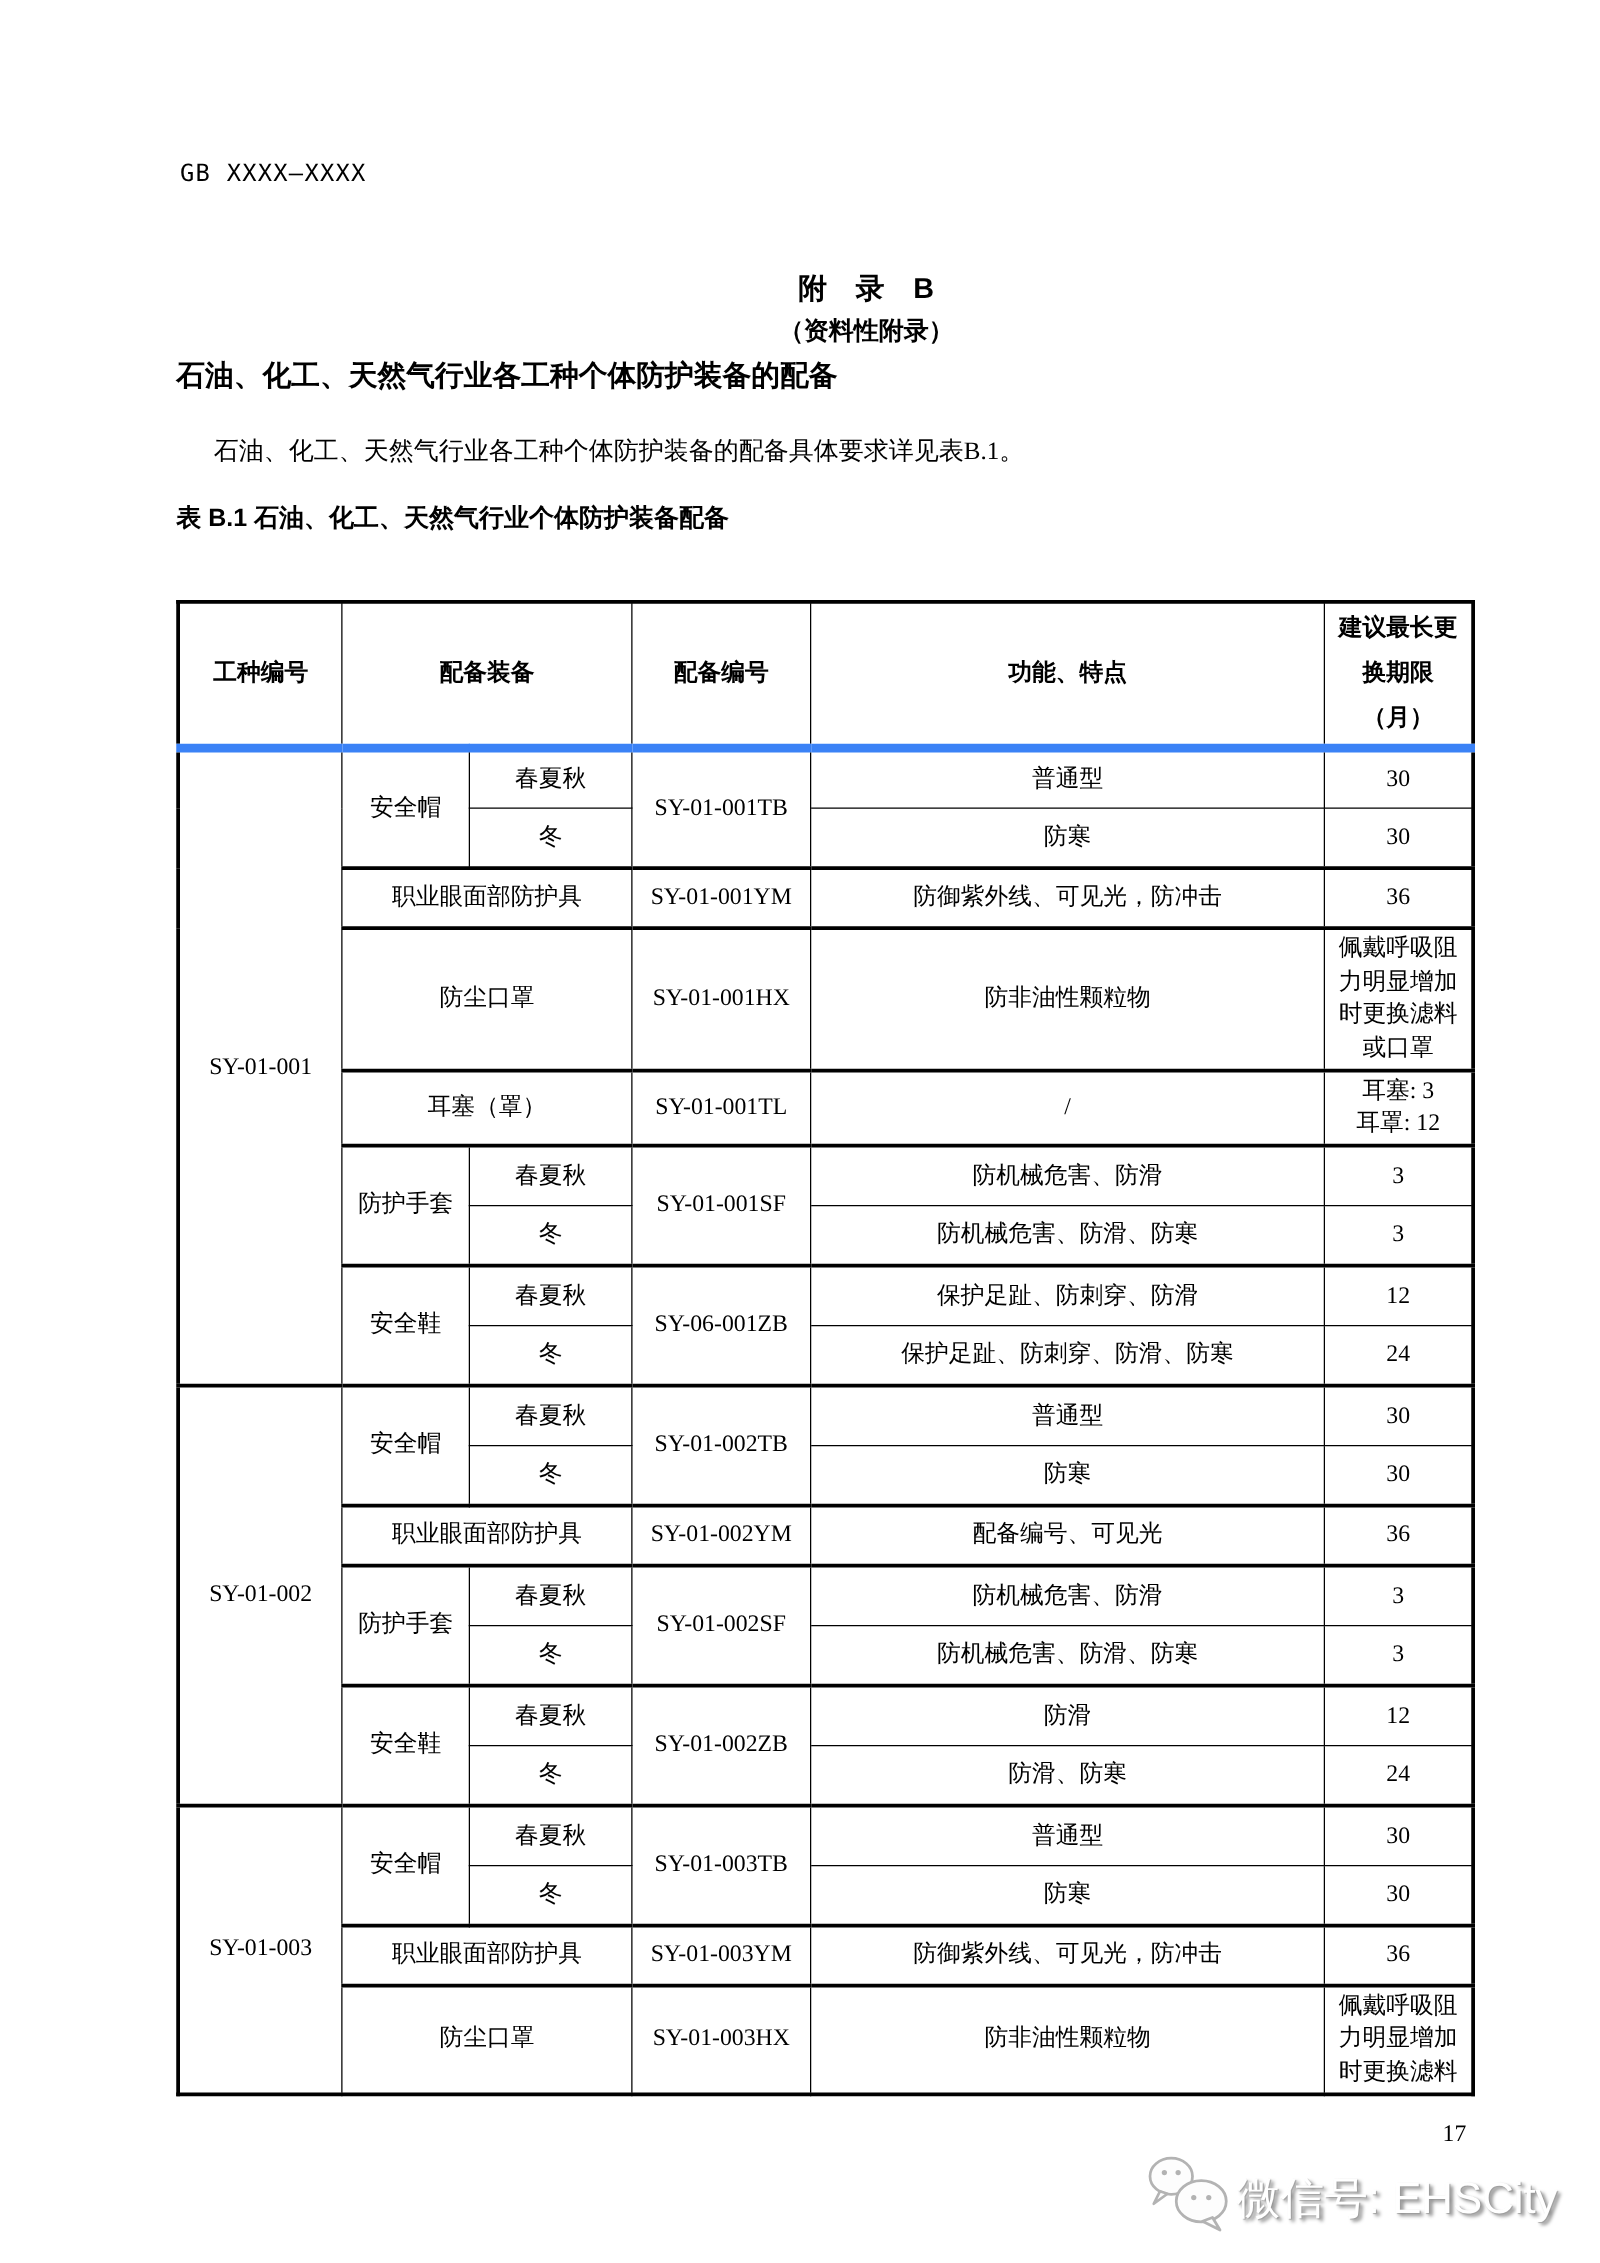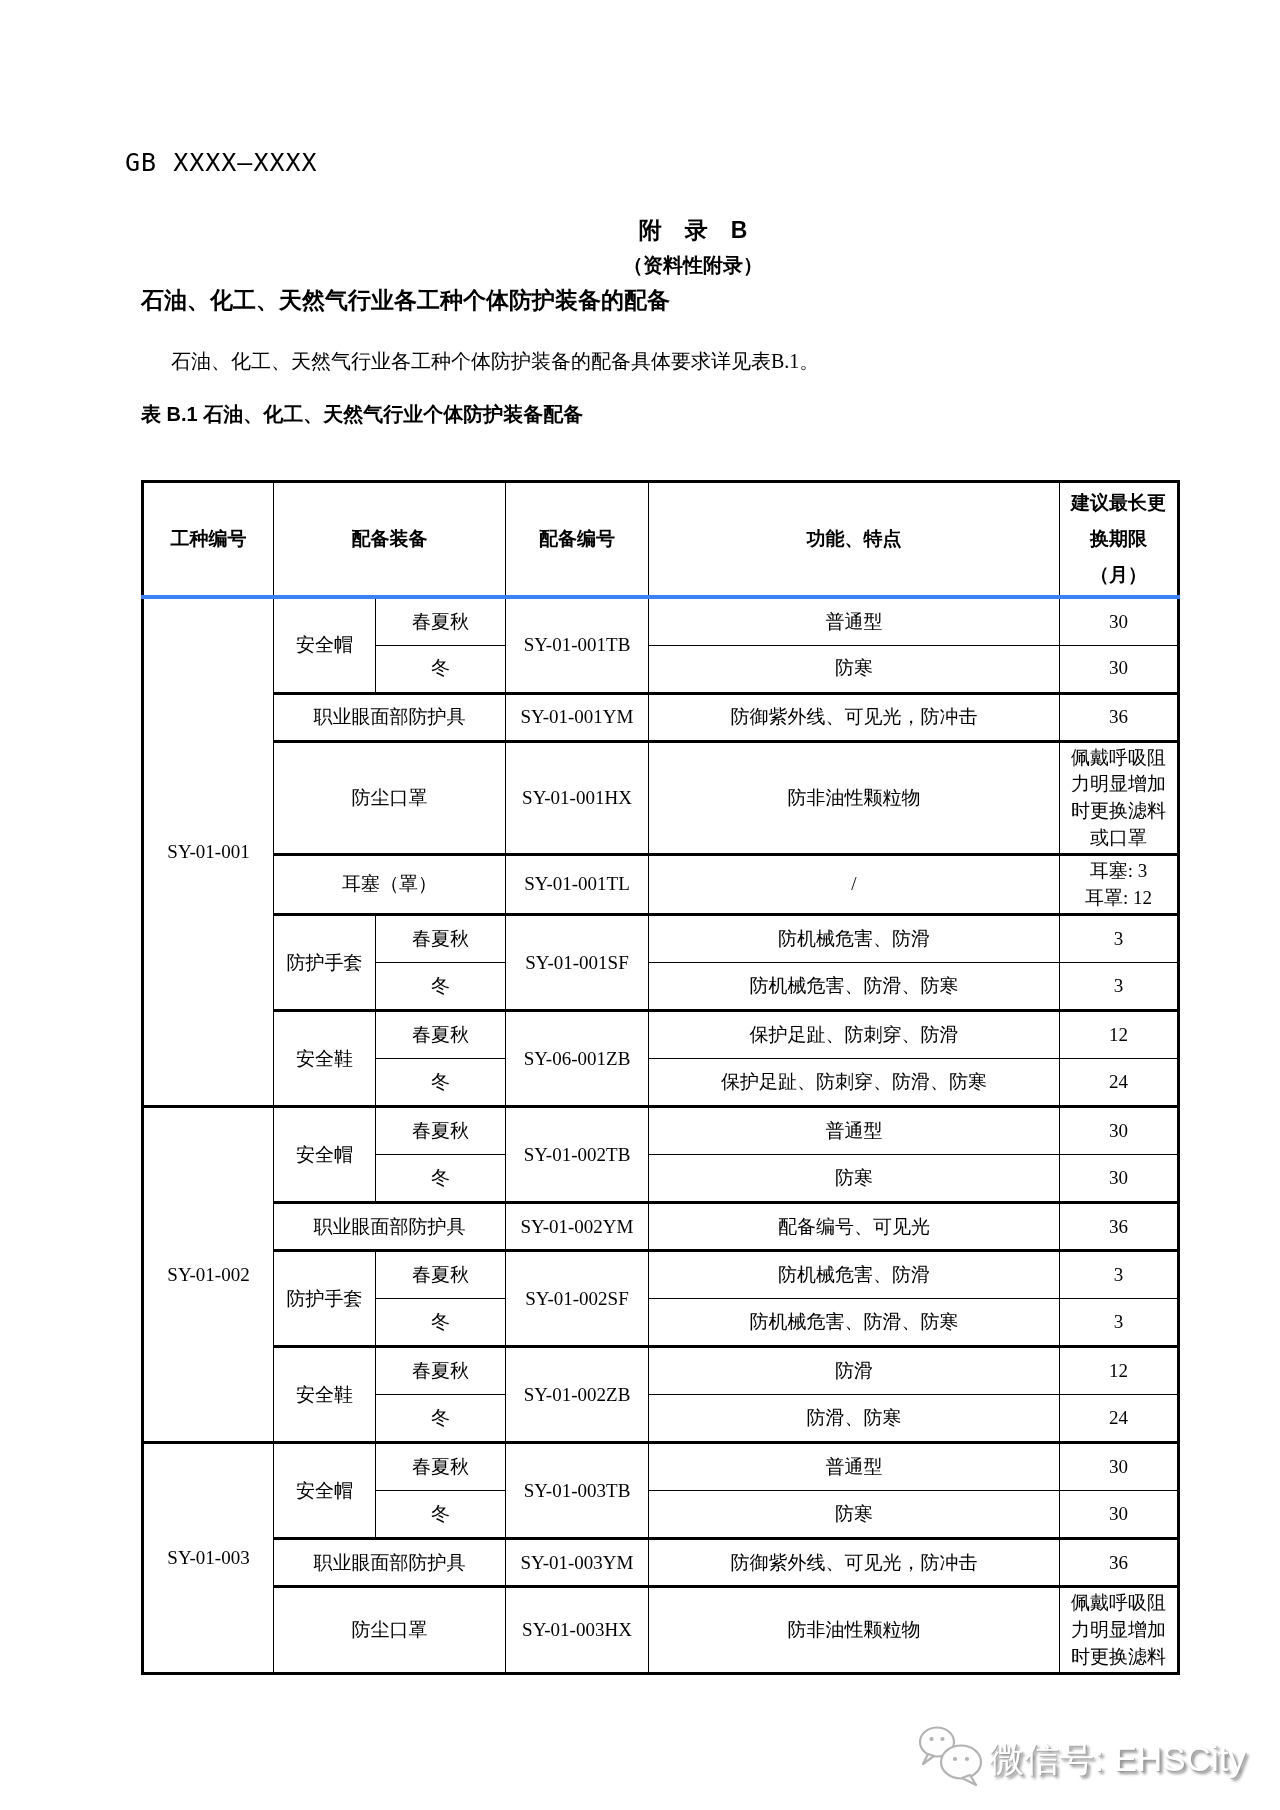--- a/index.html
+++ b/index.html
@@ -3,23 +3,23 @@
 <meta charset="utf-8">
 <style>
   html,body{margin:0;padding:0;}
   body{
     width:1280px;height:1810px;
     background:#ffffff;color:#000;
     font-family:"Liberation Serif","DejaVu Serif",serif;
     position:relative;overflow:hidden;
   }
   .gb-code{
-    position:absolute;left:125px;top:128px;
+    position:absolute;left:144px;top:128px;
     font-family:"DejaVu Sans Mono",monospace;
-    font-size:25px;letter-spacing:1px;margin-top:20px;
+    font-size:19px;letter-spacing:1px;
   }
   .content{position:absolute;left:141px;top:0;width:1104px;}
   .appendix-title{
     margin-top:215px;text-align:center;
     font-family:"Liberation Sans","DejaVu Sans",sans-serif;
     font-weight:bold;font-size:23px;line-height:30px;
   }
   .appendix-subtitle{
     margin-top:6px;text-align:center;
     font-family:"Liberation Sans","DejaVu Sans",sans-serif;
@@ -44,21 +44,21 @@
     border:3px solid #000;font-size:19px;
   }
   table.ppe th, table.ppe td{
     border:1px solid #000;
     vertical-align:middle;text-align:center;
     padding:2px 6px;box-sizing:border-box;
   }
   table.ppe thead th{
     font-family:"Liberation Sans","DejaVu Sans",sans-serif;
     font-weight:bold;font-size:19px;height:82px;
-    border-bottom:4px solid #3b82f6;line-height:1.9;text-align:center;
+    border-bottom:7px solid #3b82f6;line-height:1.9;text-align:center;
   }
   table.ppe td{height:48px;line-height:1.4;}
   table.ppe tr.group-start td{border-top:3px solid #000;}
   table.ppe tr.section-start td{border-top:3px solid #000;}
   td.cell-feature{text-align:left;padding-left:14px;}
   td.cell-period-text{
     text-align:left;padding:8px 8px;line-height:1.65;
   }
   td.cell-period-lines{
     text-align:left;padding:6px 4px 6px 10px;
@@ -230,20 +230,21 @@
         </tr>
         <tr class="group-start">
           <td class="cell-item" colspan="2">防尘口罩</td>
           <td class="cell-equip-code">SY-01-003HX</td>
           <td class="cell-feature">防非油性颗粒物</td>
           <td class="cell-period-text">佩戴呼吸阻力明显增加时更换滤料</td>
         </tr>
       </tbody>
   </table>
 
+  <div class="page-number">17</div>
 </div>
 
 <div class="watermark">
   <span>
     <svg width="76" height="66" viewBox="0 0 76 66">
       <g fill="#fdfdfd" stroke="#b3b3b3" stroke-width="2.2">
         <ellipse cx="24" cy="18" rx="17" ry="14.5"></ellipse>
         <path d="M15 30 L10 40 L21 32 Z" stroke-linejoin="round"></path>
         <ellipse cx="48" cy="38" rx="20" ry="16.5"></ellipse>
         <path d="M57 51 L63 61 L49 54 Z" stroke-linejoin="round"></path>

